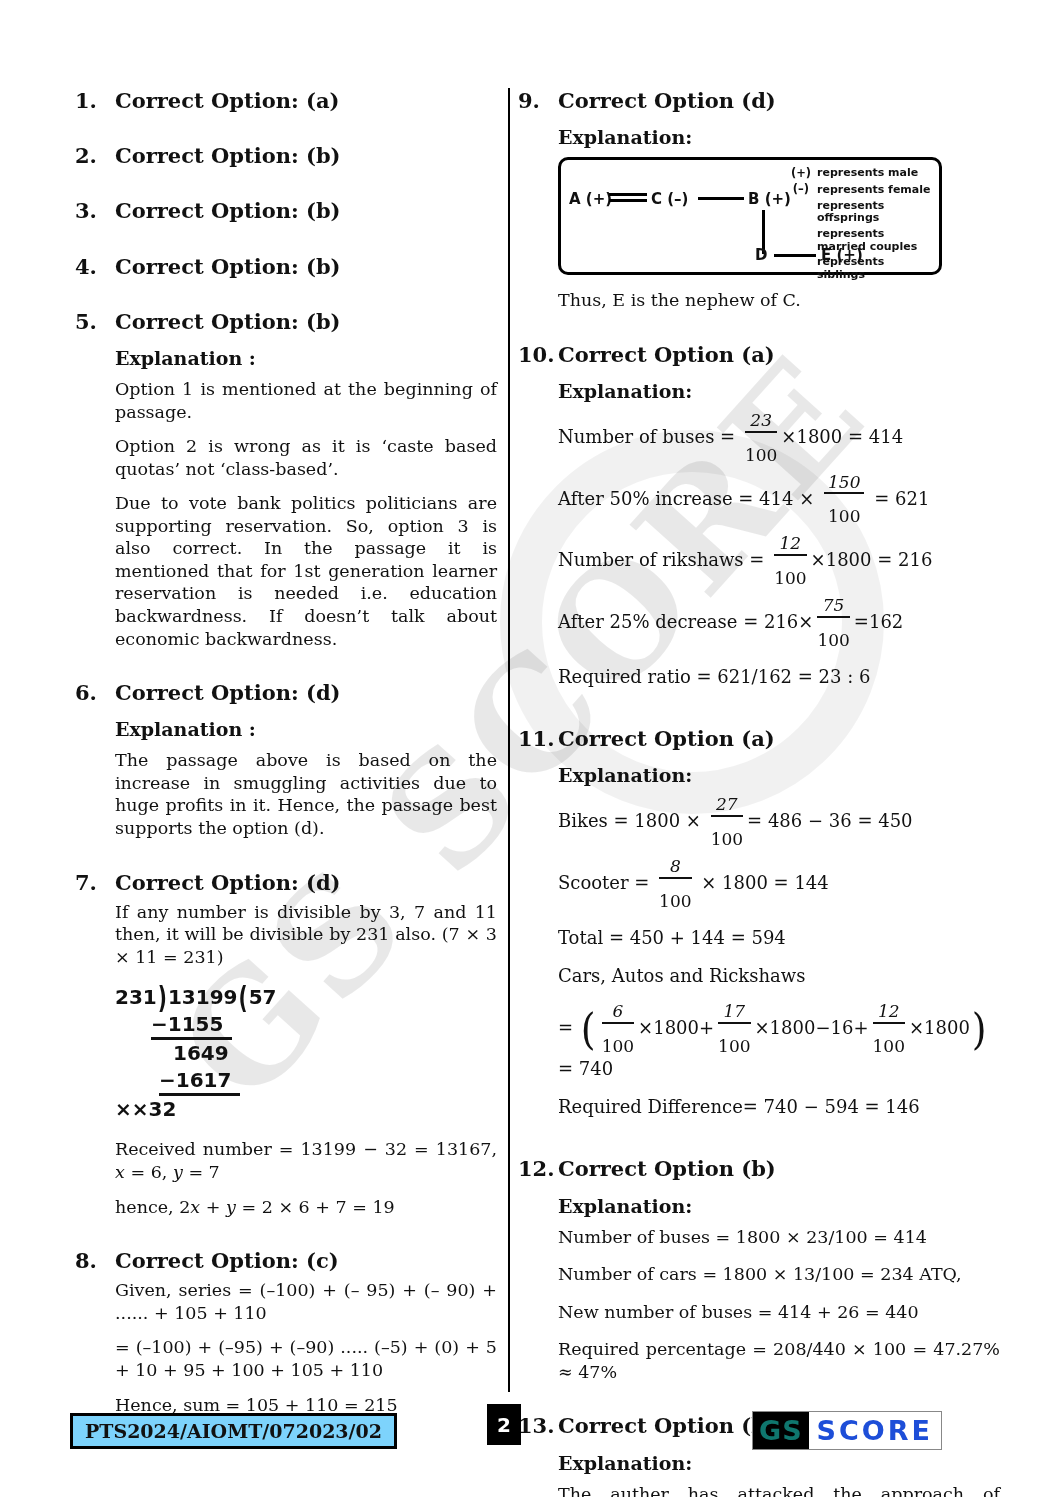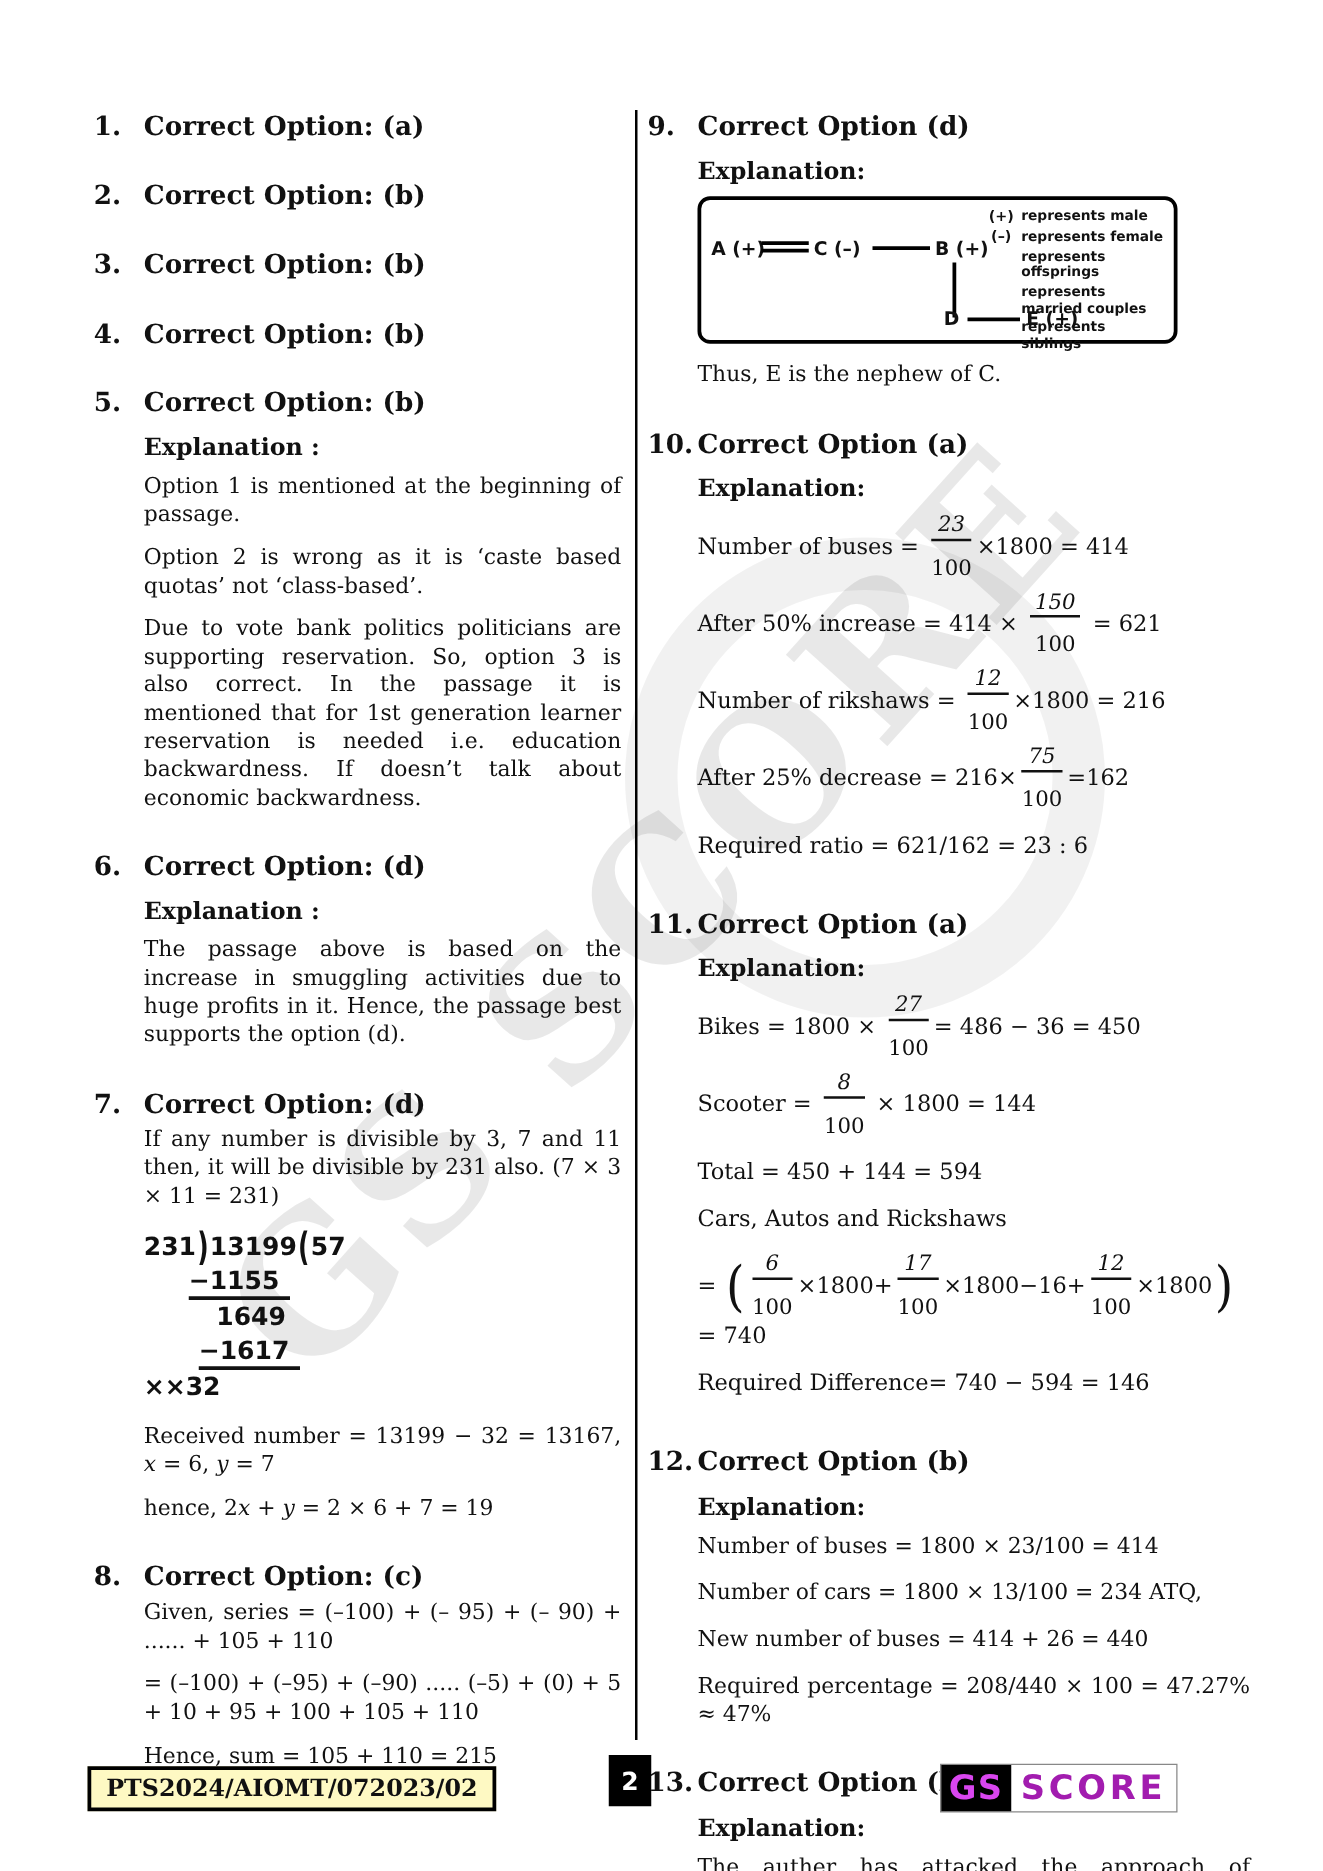--- a/index.html
+++ b/index.html
@@ -53,28 +53,28 @@
   .dg-vline{position:absolute;width:3px;background:#000;}
   .dg-legend{position:absolute;left:224px;top:7px;width:150px;font-size:11px;line-height:1.15;}
   .lg-row{display:flex;align-items:center;margin-bottom:3px;}
   .lg-sym{flex:0 0 32px;text-align:center;font-size:11.5px;}
   .lg-bar-v{width:3px;height:16px;background:#000;margin:0 auto;}
   .lg-bar-thick{width:26px;height:6px;background:#000;margin:0 auto;}
   .lg-bar-thin{width:26px;height:2px;background:#000;margin:0 auto;}
   .lg-text{flex:1;}
   
   .footer-code{position:absolute;left:70px;top:1413px;border:3.5px solid #000;padding:4px 12px;
-               font-weight:bold;font-size:19px;font-family:"DejaVu Serif",serif;z-index:2;background:#fef9c3;}
+               font-weight:bold;font-size:19px;font-family:"DejaVu Serif",serif;z-index:2;background:#7dd3fc;}
   .page-badge{position:absolute;left:487px;top:1404px;width:34px;height:41px;background:#000;color:#fff;
               display:flex;align-items:center;justify-content:center;font-family:"DejaVu Sans",sans-serif;
               font-weight:bold;font-size:20px;z-index:2;}
   .logo{position:absolute;left:752px;top:1411px;display:flex;align-items:stretch;border:1.5px solid #888;
         background:#fff;z-index:2;font-family:"DejaVu Sans",sans-serif;font-weight:bold;}
-  .logo-gs{background:#000;color:#d946ef;font-size:27px;padding:3px 6px;letter-spacing:1px;display:flex;align-items:center;}
-  .logo-score{color:#a21caf;font-size:27px;padding:3px 8px;letter-spacing:3px;display:flex;align-items:center;}
+  .logo-gs{background:#000;color:#0f766e;font-size:27px;padding:3px 6px;letter-spacing:1px;display:flex;align-items:center;}
+  .logo-score{color:#1d4ed8;font-size:27px;padding:3px 8px;letter-spacing:3px;display:flex;align-items:center;}
 </style>
 </head>
 <body>
 
 <div class="page">
 
   <div class="wm-ring"></div>
   <div class="wm-text">GS SCORE</div>
 
   <div class="divider"></div>

